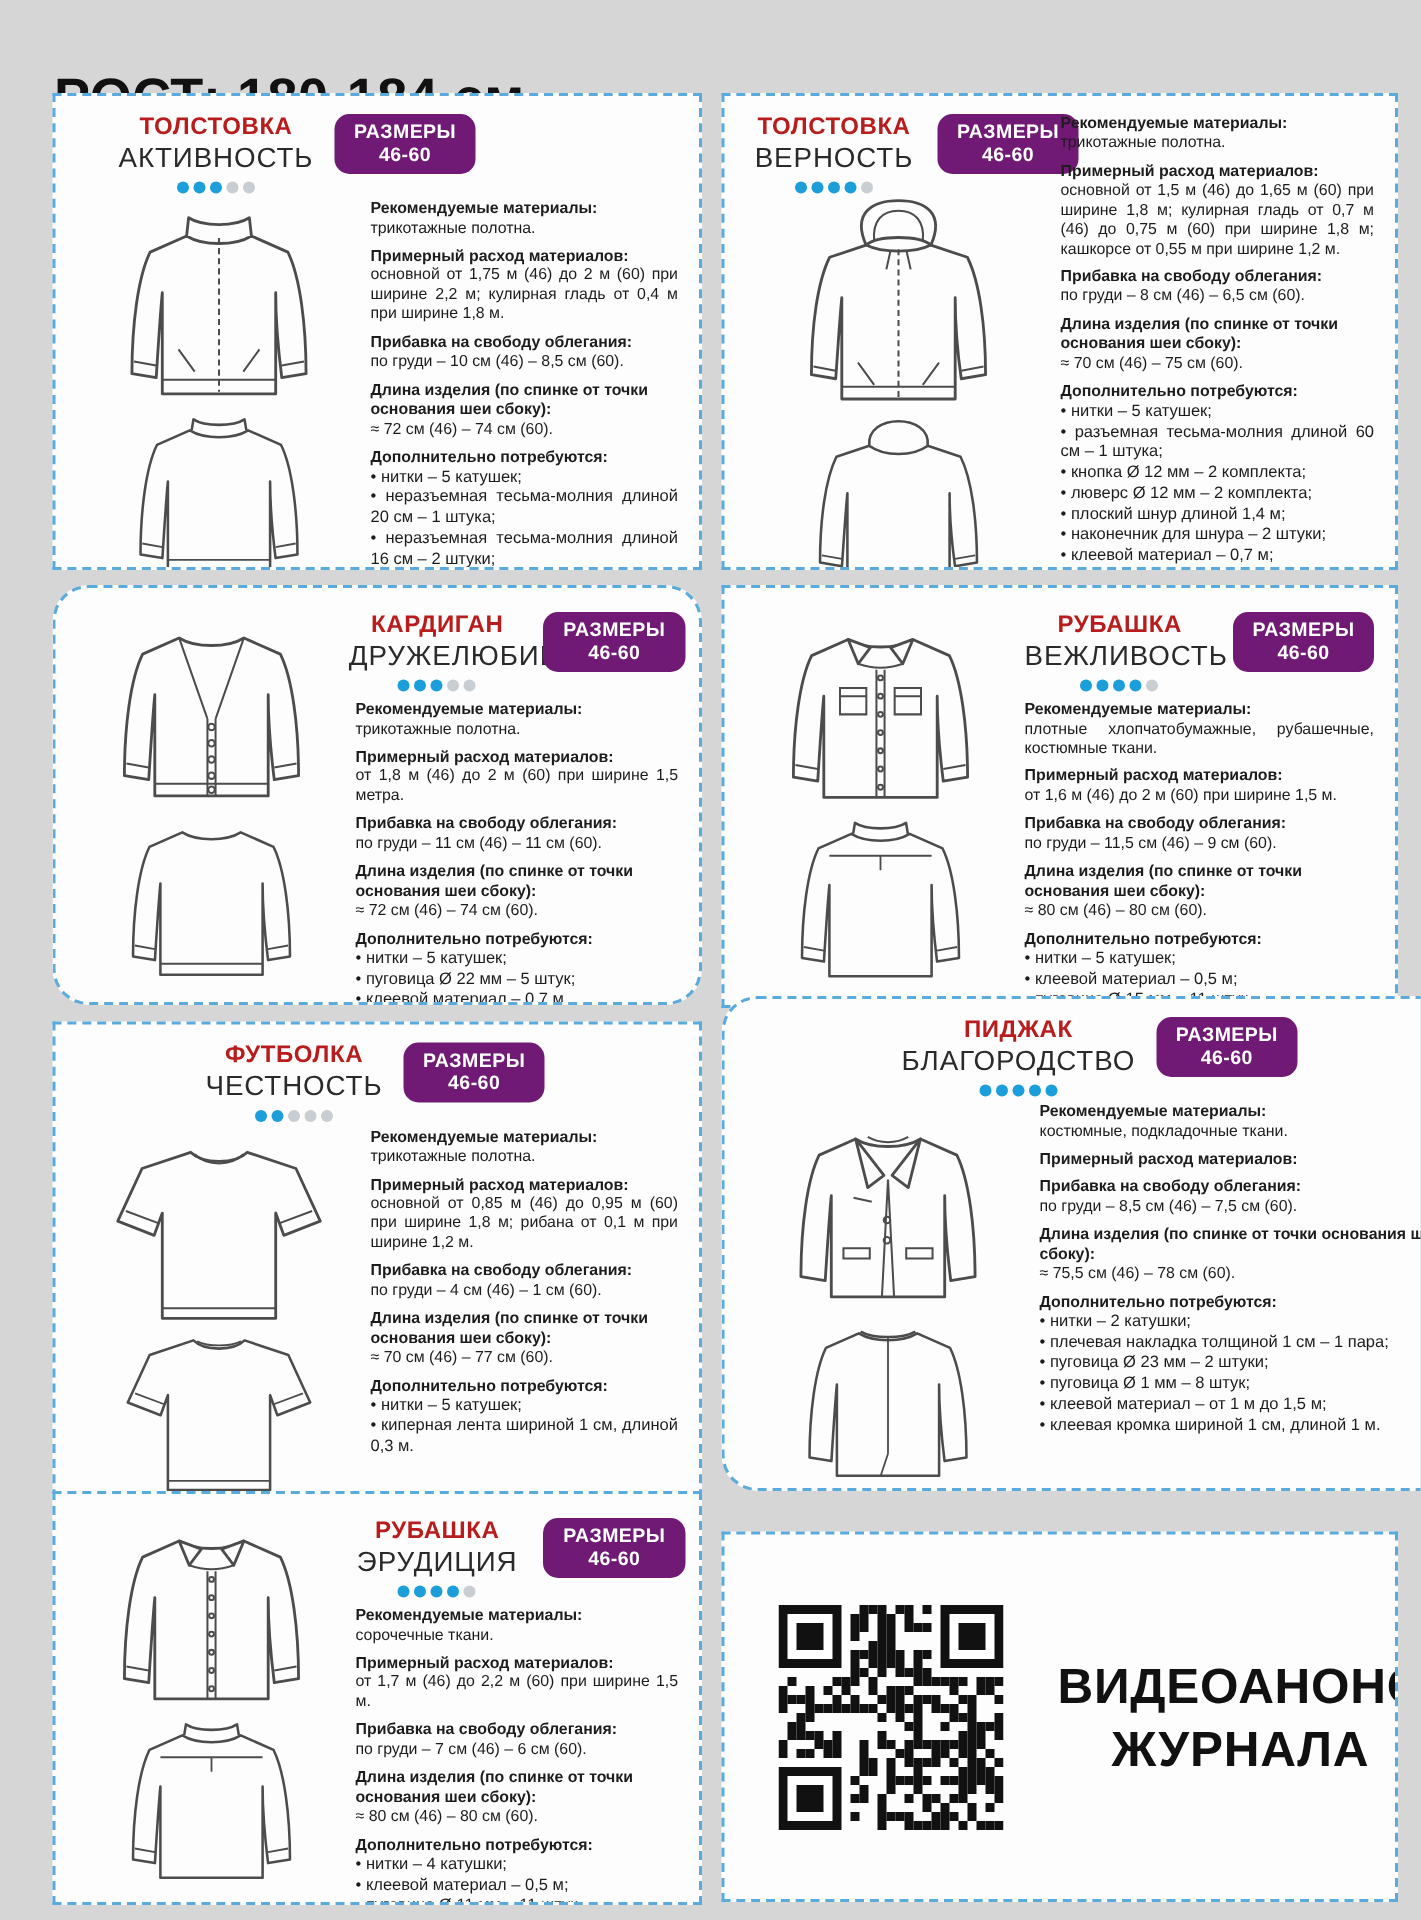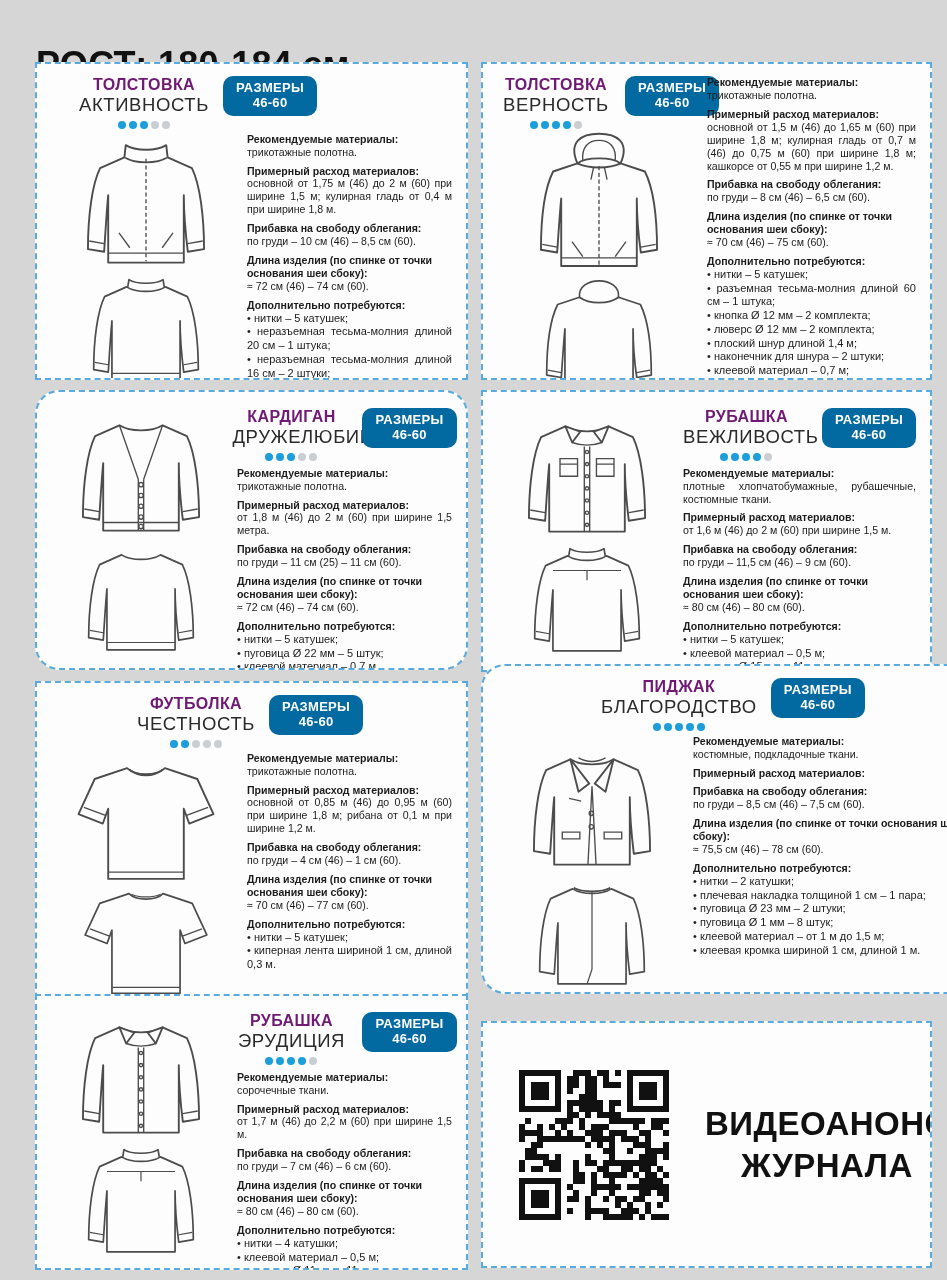--- a/index.html
+++ b/index.html
@@ -16,26 +16,26 @@
   .c6{left:481px;top:664px;width:532px;height:330px;border-radius:24px;}
   .c7{left:35px;top:994px;width:433px;height:276px;display:flex;}
   .c8{left:481px;top:1021px;width:451px;height:247px;display:flex;align-items:center;}
   .hdr{display:flex;gap:14px;align-items:flex-start;margin-bottom:4px;}
   .c1 .hdr{padding-left:28px;}
   .c5 .hdr{padding-left:86px;}
   .c6 .hdr{padding-left:104px;}
   .hdr2{display:flex;gap:10px;align-items:flex-start;margin-bottom:2px;}
   .hdr3{display:flex;gap:12px;align-items:flex-start;justify-content:center;margin:4px 0 6px;}
   .ttl{text-align:center;min-width:118px;}
-  .t1{font-size:16px;font-weight:700;color:#701a75;letter-spacing:0.4px;line-height:1.15;}
+  .t1{font-size:16px;font-weight:700;color:#b91c1c;letter-spacing:0.4px;line-height:1.15;}
   .t2{font-size:18.5px;font-weight:400;color:#2a2a2a;letter-spacing:0.6px;line-height:1.15;}
   .dots{margin-top:5px;display:flex;justify-content:center;gap:3px;}
   .dot{width:8px;height:8px;border-radius:50%;background:#c9ced3;display:inline-block;}
   .dot.on{background:#1b9ed9;}
-  .badge{background:#0369a1;color:#fff;border-radius:10px;padding:5px 13px;text-align:center;
+  .badge{background:#701a75;color:#fff;border-radius:10px;padding:5px 13px;text-align:center;
          font-weight:700;font-size:13px;line-height:1.15;letter-spacing:0.3px;flex:none;}
   .bdy{display:flex;}
   .gcol{width:190px;flex:none;display:flex;flex-direction:column;align-items:center;}
   .gcol3{width:180px;flex:none;display:flex;flex-direction:column;align-items:center;justify-content:center;}
   .l2left{width:204px;flex:none;display:flex;flex-direction:column;}
   .tcol{flex:1;min-width:0;padding-left:6px;}
   svg.gf{width:162px;flex:none;}
   svg.gb{width:146px;margin-top:-8px;flex:none;}
   .h{font-weight:700;font-size:10.6px;margin:6px 0 0;line-height:1.22;}
   .b{font-size:10.6px;margin:0;line-height:1.22;text-align:justify;}
@@ -86,21 +86,21 @@
         </g>
         <g fill="none" stroke="#4c4c4c" stroke-width="1">
             <path d="M32,89 L88,89 M18,80 L29,82 M91,82 L102,80"></path>
           </g>
       </svg>
     </div>
     <div class="tcol">
       <p class="h" style="margin-top:0">Рекомендуемые материалы:</p>
       <p class="b">трикотажные полотна.</p>
       <p class="h">Примерный расход материалов:</p>
-      <p class="b">основной от 1,75 м (46) до 2 м (60) при ширине 1,5 м; кулирная гладь от 0,4 м при ширине 1,8 м.</p>
+      <p class="b">основной от 1,75 м (46) до 2 м (60) при ширине 2,2 м; кулирная гладь от 0,4 м при ширине 1,8 м.</p>
       <p class="h">Прибавка на свободу облегания:</p>
       <p class="b">по груди – 10 см (46) – 8,5 см (60).</p>
       <p class="h">Длина изделия (по спинке от точки основания шеи сбоку):</p>
       <p class="b">≈ 72 см (46) – 74 см (60).</p>
       <p class="h">Дополнительно потребуются:</p>
       <ul class="ex">
         <li>нитки – 5 катушек;</li>
         <li>неразъемная тесьма-молния длиной 20 см – 1 штука;</li>
         <li>неразъемная тесьма-молния длиной 16 см – 2 штуки;</li>
         <li>киперная лента – 0,3 м;</li>
@@ -215,21 +215,21 @@
       <div class="badge">
         <div>РАЗМЕРЫ</div>
         <div>46-60</div>
       </div>
     </div>
     <p class="h">Рекомендуемые материалы:</p>
     <p class="b">трикотажные полотна.</p>
     <p class="h">Примерный расход материалов:</p>
     <p class="b">от 1,8 м (46) до 2 м (60) при ширине 1,5 метра.</p>
     <p class="h">Прибавка на свободу облегания:</p>
-    <p class="b">по груди – 11 см (25) – 11 см (60).</p>
+    <p class="b">по груди – 11 см (46) – 11 см (60).</p>
     <p class="h">Длина изделия (по спинке от точки основания шеи сбоку):</p>
     <p class="b">≈ 72 см (46) – 74 см (60).</p>
     <p class="h">Дополнительно потребуются:</p>
     <ul class="ex">
       <li>нитки – 5 катушек;</li>
       <li>пуговица Ø 22 мм – 5 штук;</li>
       <li>клеевой материал – 0,7 м.</li>
     </ul>
   </div>
 </section>

